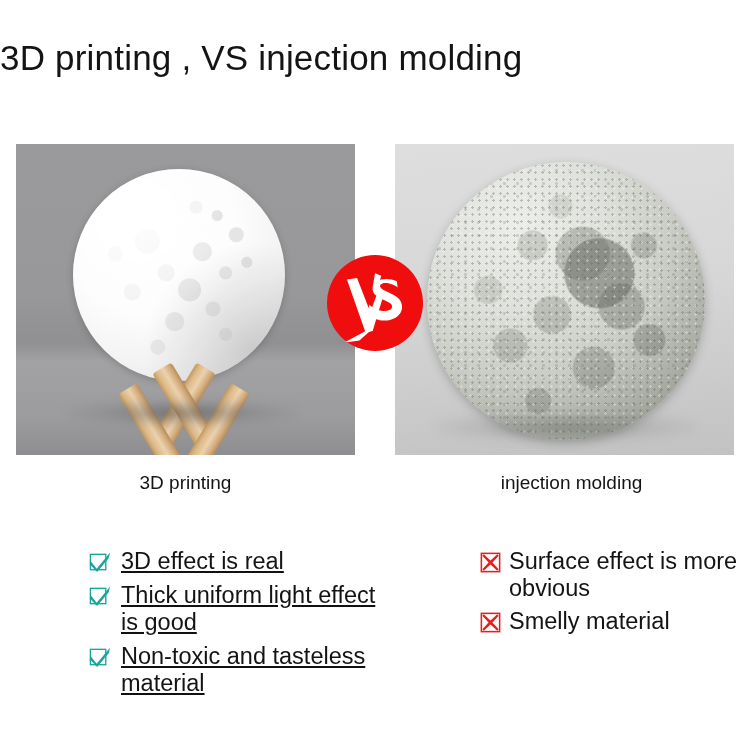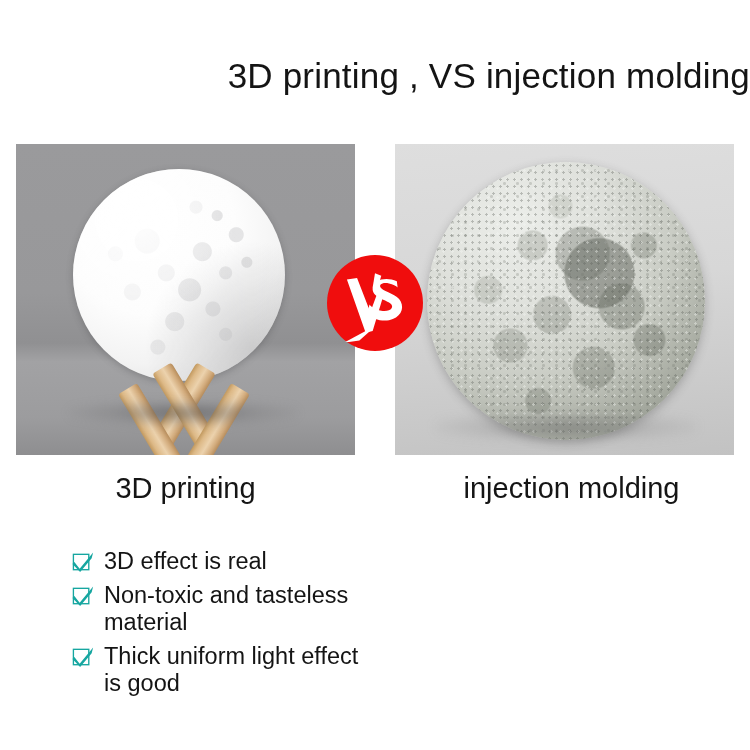--- a/index.html
+++ b/index.html
@@ -14,23 +14,23 @@
     overflow: hidden;
     font-family: "Liberation Sans", sans-serif;
     color: #111111;
     position: relative;
   }
 
   
   .page-title {
     position: absolute;
     left: 0;
-    top: 56px;
+    top: 38px;
     width: 750px;
-    text-align: right;
+    text-align: left;
     font-size: 35px;
     font-weight: 400;
     letter-spacing: 0.2px;
     color: #141414;
     white-space: nowrap;
   }
 
   
   .panel {
     position: absolute;
@@ -183,35 +183,35 @@
     background:#f00d0d;
     display:flex; align-items:center; justify-content:center;
     z-index:5;
   }
   .vs-badge svg{ width:78px; height:78px; display:block; }
 
   
   .caption{
     position:absolute;
     top:472px;
-    font-size:29px;
+    font-size:19px;
     font-weight:400;
     color:#151515;
     text-align:center;
     white-space:nowrap;
   }
   .caption-left  { left:16px;  width:339px; }
   .caption-right { left:402px; width:339px; }
 
   
   .feature-list{
     position:absolute;
     top:548px;
   }
-  .list-left  { left:71px;  width:300px; }
+  .list-left  { left:88px;  width:300px;text-decoration:underline; }
   .list-right { left:478px; width:272px; }
 
   .feature-item{
     display:flex;
     align-items:flex-start;
     margin-bottom:7px;
   }
   .feature-icon{
     flex:0 0 auto;
     width:25px; height:25px;
@@ -282,33 +282,51 @@
     <span class="feature-text">3D effect is real</span>
   </div>
 
   <div class="feature-item">
     <span class="feature-icon">
       <svg viewBox="0 0 26 26" aria-hidden="true">
         <rect x="2.5" y="4.5" width="16" height="16" fill="none" stroke="#16A6A0" stroke-width="1.4"></rect>
         <path d="M3.5 12.5 L9 19.5 L23 2.5 L21.5 8.5 L9.5 23 L1.5 14.5 Z" fill="#16A6A0"></path>
       </svg>
     </span>
-    <span class="feature-text">Non-toxic and tasteless material</span>
+    <span class="feature-text">Thick uniform light effect is good</span>
   </div>
 
   <div class="feature-item">
     <span class="feature-icon">
       <svg viewBox="0 0 26 26" aria-hidden="true">
         <rect x="2.5" y="4.5" width="16" height="16" fill="none" stroke="#16A6A0" stroke-width="1.4"></rect>
         <path d="M3.5 12.5 L9 19.5 L23 2.5 L21.5 8.5 L9.5 23 L1.5 14.5 Z" fill="#16A6A0"></path>
       </svg>
     </span>
-    <span class="feature-text">Thick uniform light effect is good</span>
+    <span class="feature-text">Non-toxic and tasteless material</span>
   </div>
 
 </div>
 
 <div class="feature-list list-right">
 
-
+  <div class="feature-item">
+    <span class="feature-icon">
+      <svg viewBox="0 0 26 26" aria-hidden="true">
+        <rect x="3.5" y="3.5" width="19" height="19" fill="none" stroke="#ED1C1C" stroke-width="1.6"></rect>
+        <path d="M6 4.5 L13 11 L20 4.5 L21.5 6 L15 13 L21.5 20 L20 21.5 L13 15 L6 21.5 L4.5 20 L11 13 L4.5 6 Z" fill="#ED1C1C"></path>
+      </svg>
+    </span>
+    <span class="feature-text">Surface effect is more obvious</span>
+  </div>
+
+  <div class="feature-item">
+    <span class="feature-icon">
+      <svg viewBox="0 0 26 26" aria-hidden="true">
+        <rect x="3.5" y="3.5" width="19" height="19" fill="none" stroke="#ED1C1C" stroke-width="1.6"></rect>
+        <path d="M6 4.5 L13 11 L20 4.5 L21.5 6 L15 13 L21.5 20 L20 21.5 L13 15 L6 21.5 L4.5 20 L11 13 L4.5 6 Z" fill="#ED1C1C"></path>
+      </svg>
+    </span>
+    <span class="feature-text">Smelly material</span>
+  </div>
 
 
 </div>
 
 </body></html>

